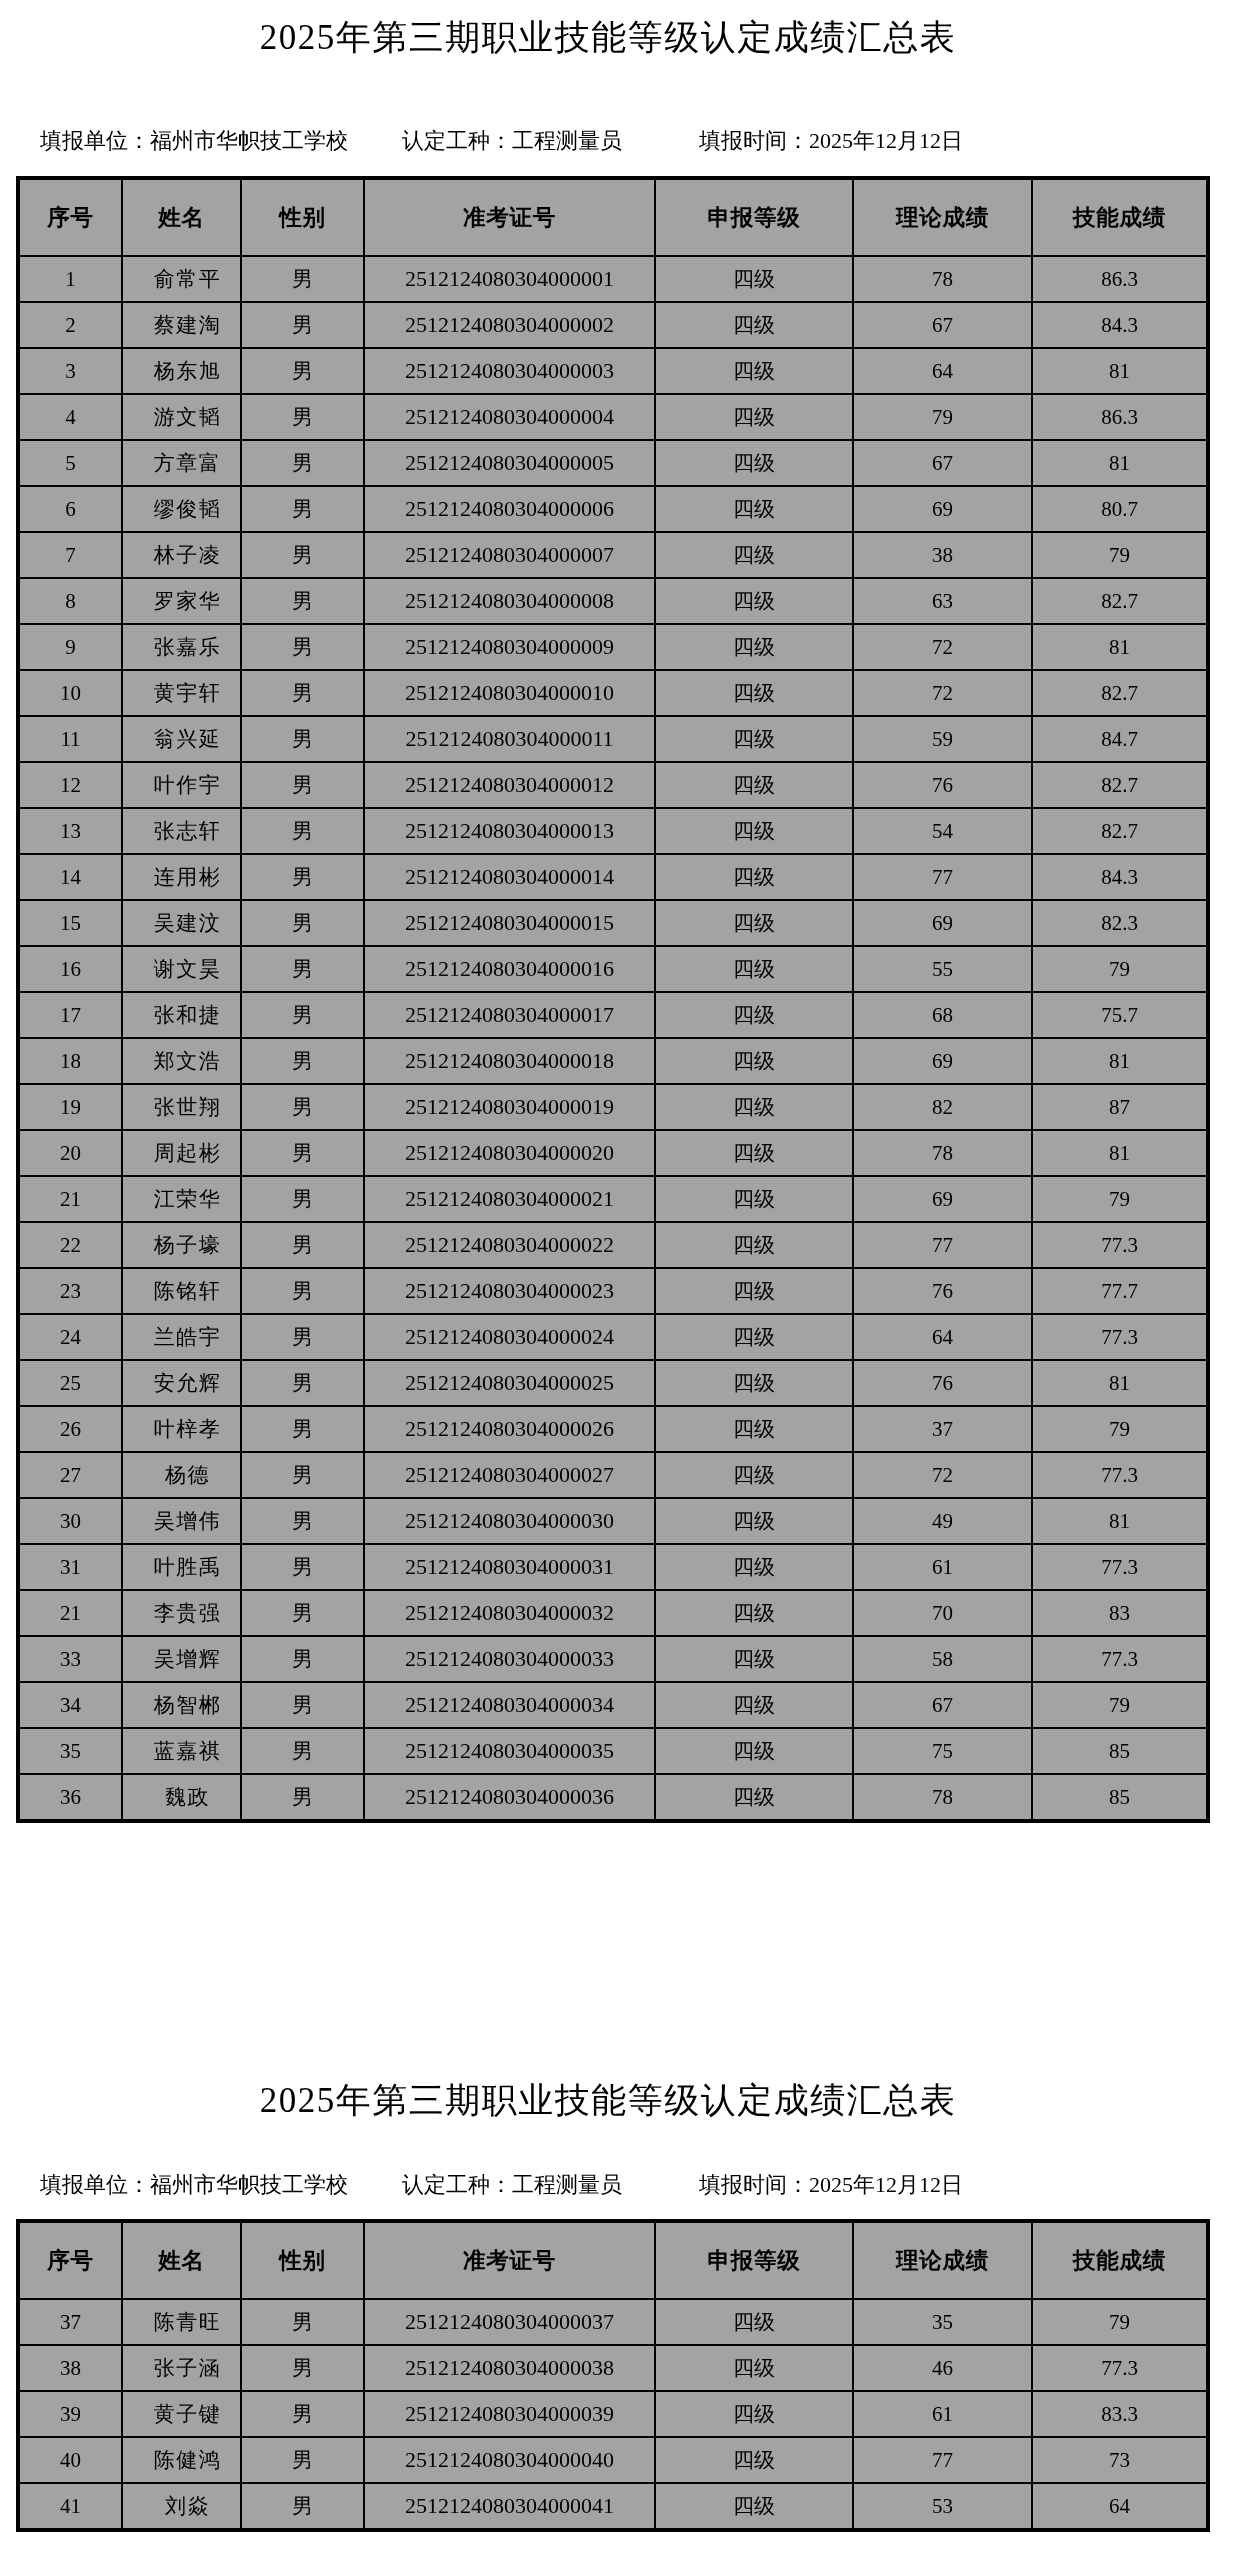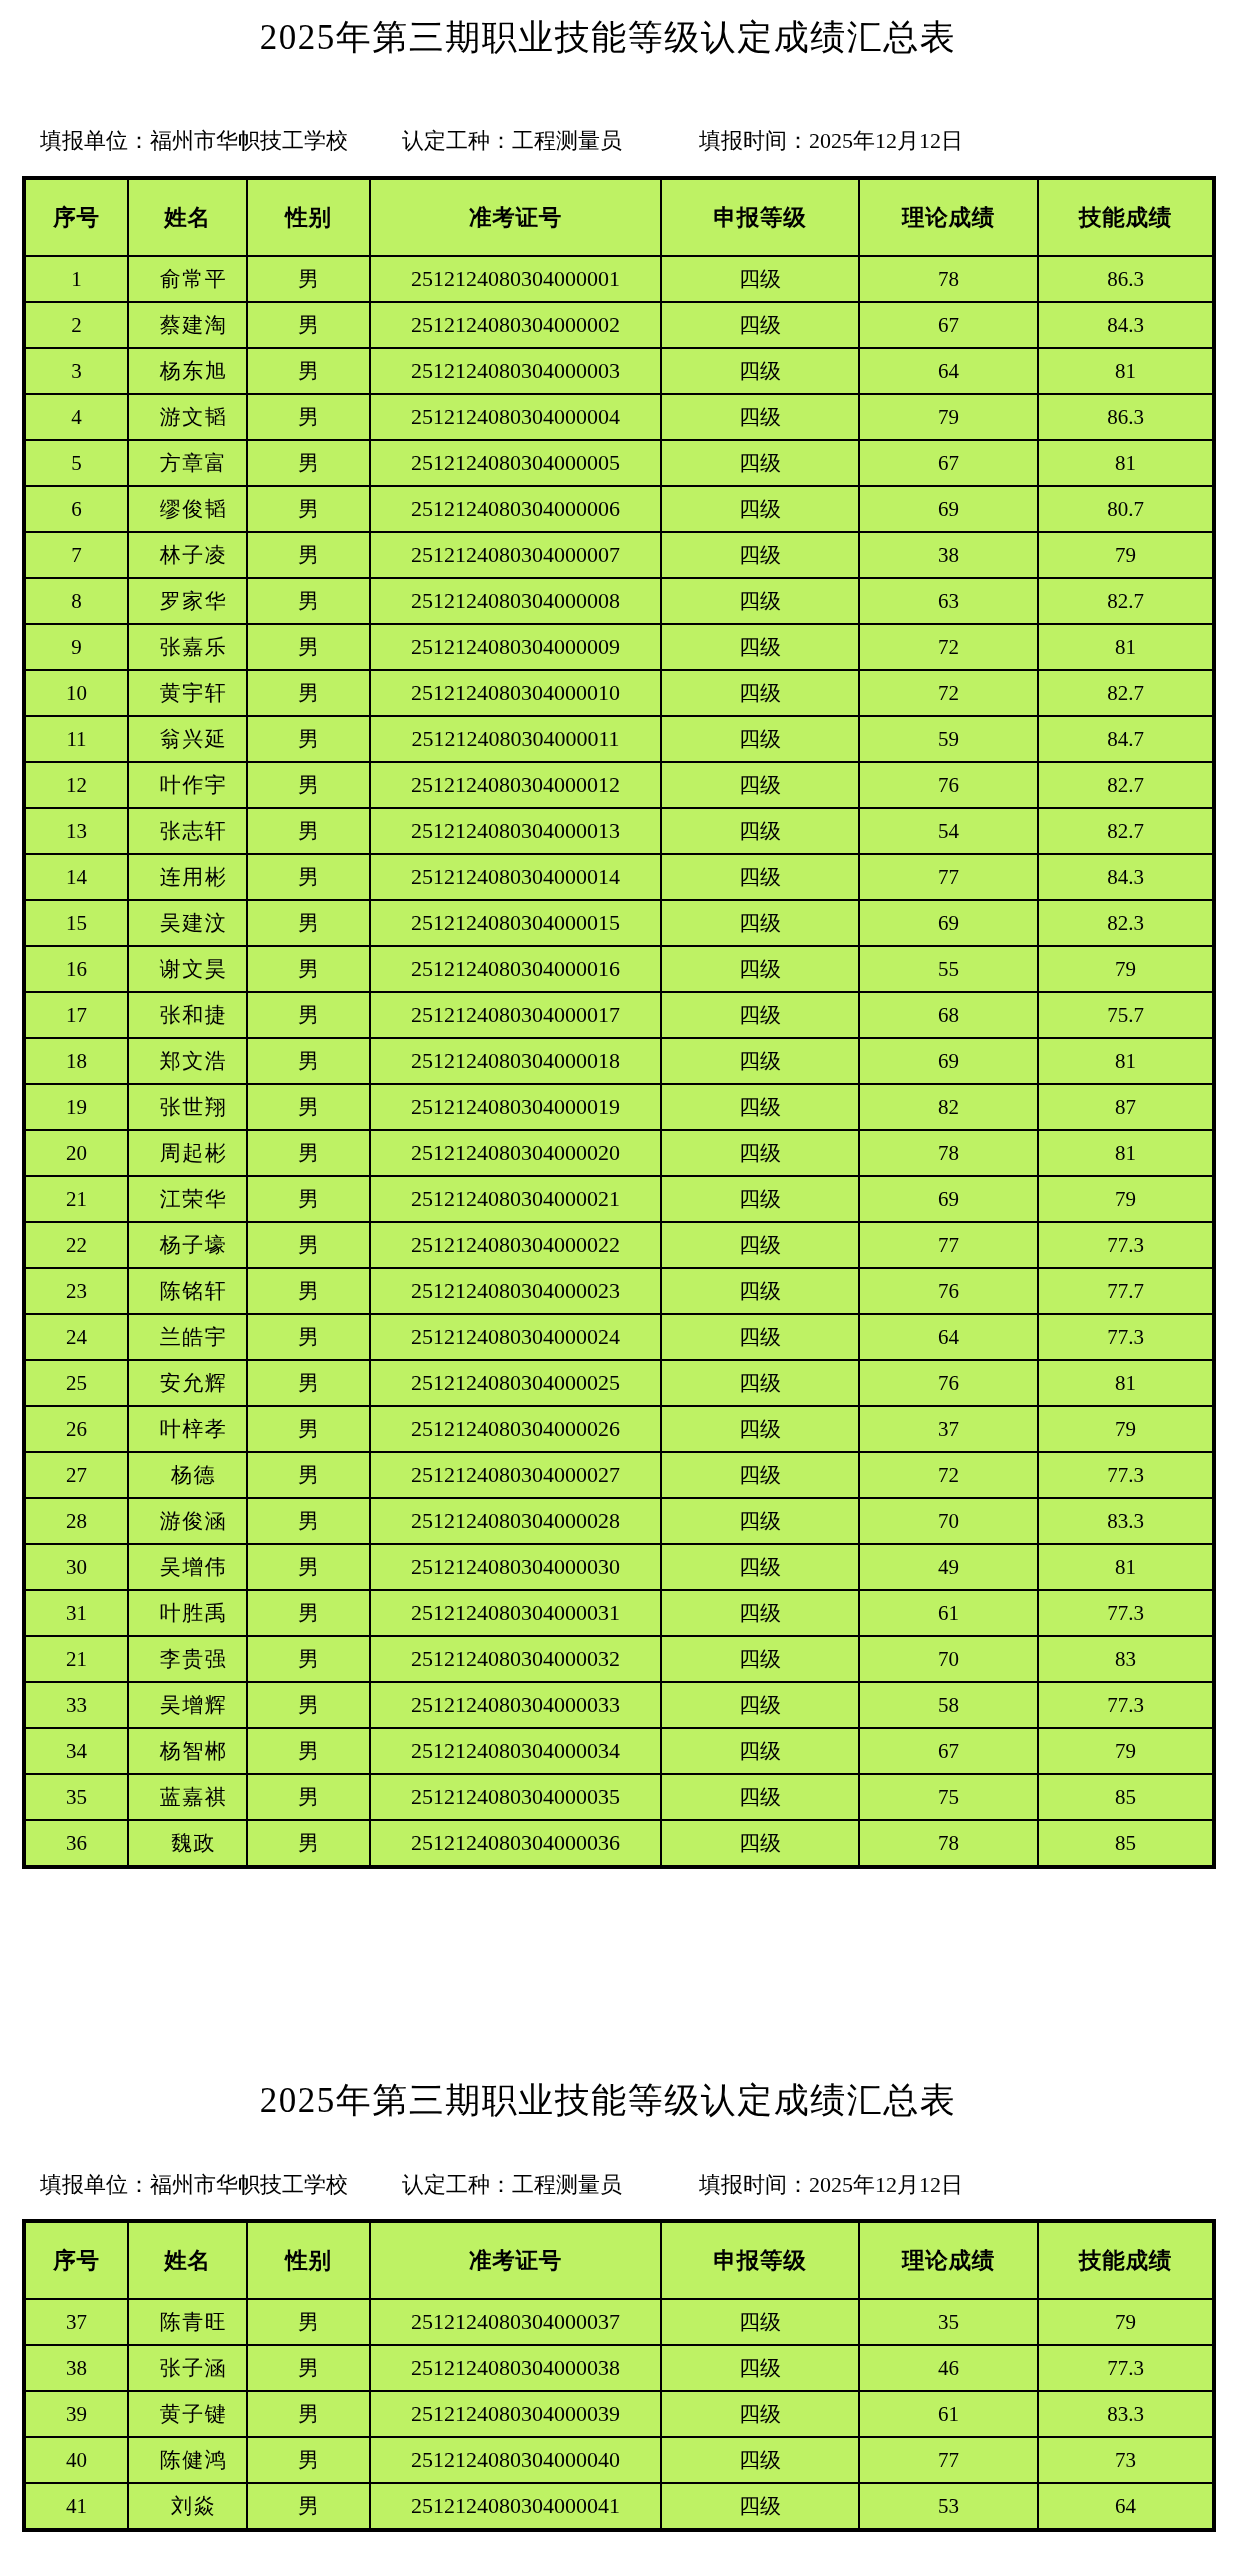--- a/index.html
+++ b/index.html
@@ -18,24 +18,24 @@
   #title-2{top:2073px;}
   .info-line{
     position:absolute;left:40px;width:1191px;
     font-size:22px;line-height:29px;white-space:nowrap;
   }
   #info-1{top:126px;}
   #info-2{top:2170px;}
   .info-seg{margin-right:54px;text-align:center;}
   .info-seg:last-child{margin-right:0;margin-left:23px;}
   table.score-table{
-    position:absolute;left:22px;width:1190px;
+    position:absolute;left:16px;width:1190px;
     border-collapse:collapse;table-layout:fixed;
     border:4.4px solid #000;
-    background:#bef264;
+    background:#a3a3a3;
   }
   #table-1{top:176px;}
   #table-2{top:2219px;}
   .score-table th,.score-table td{
     border:2.2px solid #000;
     text-align:center;vertical-align:middle;
     padding:0;overflow:hidden;white-space:nowrap;
   }
   .score-table th{
     height:75px;font-size:22.5px;font-weight:bold;letter-spacing:0.7px;
@@ -323,29 +323,20 @@
         <tr>
           <td class="col-no">27</td>
           <td class="col-name">杨德</td>
           <td class="col-gender">男</td>
           <td class="col-id">2512124080304000027</td>
           <td class="col-level">四级</td>
           <td class="col-theory">72</td>
           <td class="col-skill">77.3</td>
         </tr>
         <tr>
-          <td class="col-no">28</td>
-          <td class="col-name">游俊涵</td>
-          <td class="col-gender">男</td>
-          <td class="col-id">2512124080304000028</td>
-          <td class="col-level">四级</td>
-          <td class="col-theory">70</td>
-          <td class="col-skill">83.3</td>
-        </tr>
-        <tr>
           <td class="col-no">30</td>
           <td class="col-name">吴增伟</td>
           <td class="col-gender">男</td>
           <td class="col-id">2512124080304000030</td>
           <td class="col-level">四级</td>
           <td class="col-theory">49</td>
           <td class="col-skill">81</td>
         </tr>
         <tr>
           <td class="col-no">31</td>

